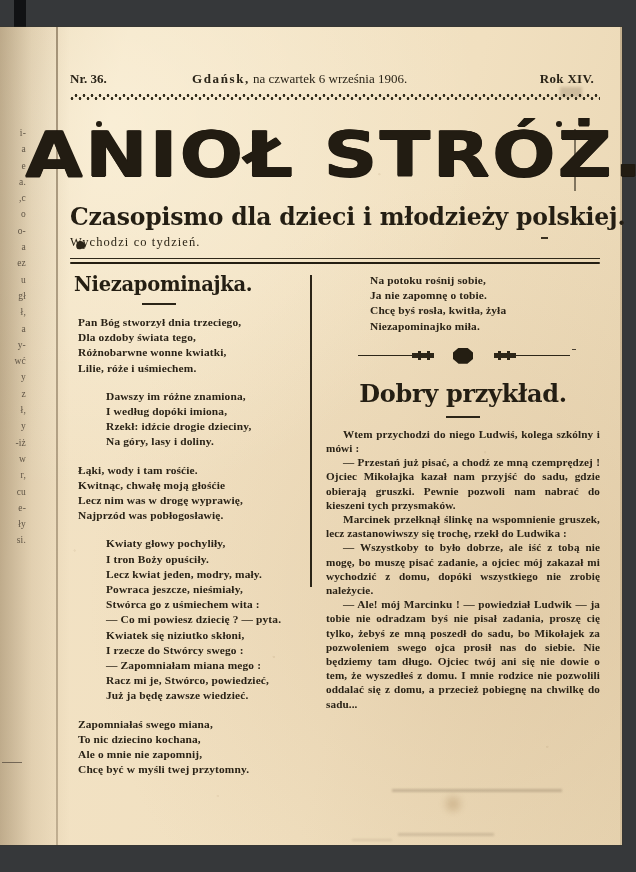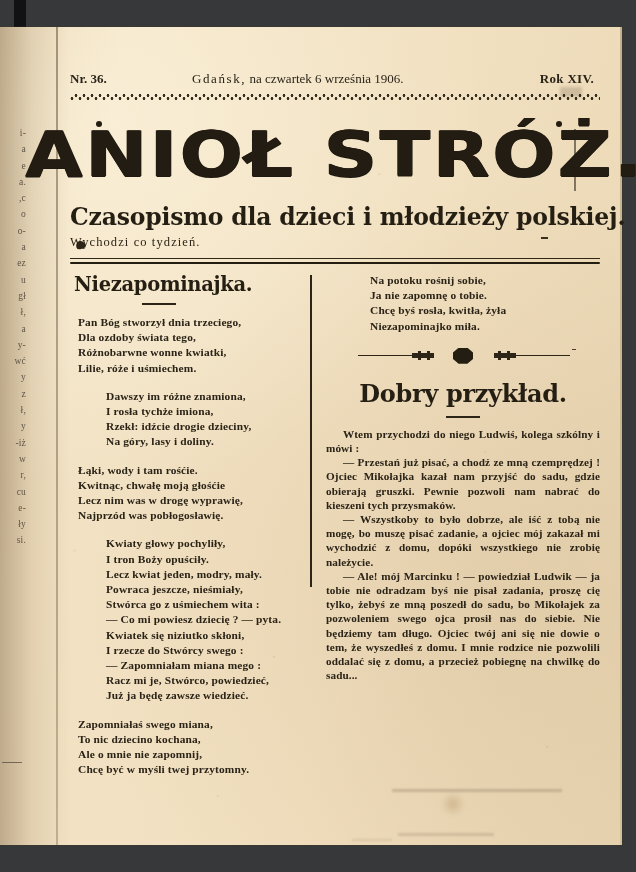--- a/index.html
+++ b/index.html
@@ -117,21 +117,21 @@
   #issue-number {
     position: absolute; left: 0; top: 0;
     font-weight: bold;
     font-size: 13px;
   }
   #place-date {
     position: absolute; left: 122px; top: 0;
     font-size: 13px;
   }
   #place-date .place {
-    font-weight: normal;
+    font-weight: bold;
     letter-spacing: 1.6px;
   }
   #year-label {
     position: absolute; right: 6px; top: 0;
     font-weight: bold;
     font-size: 13px;
     letter-spacing: .3px;
   }
 
   
@@ -457,21 +457,21 @@
 
     <div id="columns">
 
       <div id="column-divider"></div>
 
       <div id="column-left">
         <div id="poem-heading" class="article-heading">Niezapominajka.</div>
         <div id="poem-heading-rule" class="heading-rule"></div>
         <div id="poem-stanzas">
             <div class="poem-stanza flush"><span>Pan Bóg stworzył dnia trzeciego,</span><br><span>Dla ozdoby świata tego,</span><br><span>Różnobarwne wonne kwiatki,</span><br><span>Lilie, róże i uśmiechem.</span></div>
-            <div class="poem-stanza indented"><span>Dawszy im różne znamiona,</span><br><span>I rosła tychże imiona,</span><br><span>Rzekł: idźcie drogie dzieciny,</span><br><span>Na góry, lasy i doliny.</span></div>
+            <div class="poem-stanza indented"><span>Dawszy im różne znamiona,</span><br><span>I według dopóki imiona,</span><br><span>Rzekł: idźcie drogie dzieciny,</span><br><span>Na góry, lasy i doliny.</span></div>
             <div class="poem-stanza flush"><span>Łąki, wody i tam rośćie.</span><br><span>Kwitnąc, chwałę moją głośćie</span><br><span>Lecz nim was w drogę wyprawię,</span><br><span>Najprzód was pobłogosławię.</span></div>
             <div class="poem-stanza indented"><span>Kwiaty głowy pochyliły,</span><br><span>I tron Boży opuściły.</span><br><span>Lecz kwiat jeden, modry, mały.</span><br><span>Powraca jeszcze, nieśmiały,</span><br><span>Stwórca go z uśmiechem wita :</span><br><span>— Co mi powiesz dziecię ? — pyta.</span><br><span>Kwiatek się niziutko skłoni,</span><br><span>I rzecze do Stwórcy swego :</span><br><span>— Zapomniałam miana mego :</span><br><span>Racz mi je, Stwórco, powiedzieć,</span><br><span>Już ja będę zawsze wiedzieć.</span></div>
             <div class="poem-stanza flush"><span>Zapomniałaś swego miana,</span><br><span>To nic dziecino kochana,</span><br><span>Ale o mnie nie zapomnij,</span><br><span>Chcę być w myśli twej przytomny.</span></div>
           </div>
       </div>
 
       <div id="column-right">
         <div id="poem-tail" class="poem-stanza"><span>Na potoku rośnij sobie,</span><br><span>Ja nie zapomnę o tobie.</span><br><span>Chcę byś rosła, kwitła, żyła</span><br><span>Niezapominajko miła.</span></div>
 
         <div id="ornament-divider">
@@ -485,20 +485,21 @@
           <div id="orn-taper-right" class="orn-taper"></div>
           <div id="orn-line-right" class="orn-line"></div>
           <div id="orn-speck"></div>
         </div>
 
         <div id="story-heading" class="article-heading">Dobry przykład.</div>
         <div id="story-heading-rule" class="heading-rule"></div>
         <div id="story-body" class="prose">
             <p>Wtem przychodzi do niego Ludwiś, kolega szkólny i mówi :</p>
             <p>— Przestań już pisać, a chodź ze mną czemprędzej ! Ojciec Mikołajka kazał nam przyjść do sadu, gdzie obierają gruszki. Pewnie pozwoli nam nabrać do kieszeni tych przysmaków.</p>
+            <p>Marcinek przełknął ślinkę na wspomnienie gruszek, lecz zastanowiwszy się trochę, rzekł do Ludwika :</p>
             <p>— Wszystkoby to było dobrze, ale iść z tobą nie mogę, bo muszę pisać zadanie, a ojciec mój zakazał mi wychodzić z domu, dopóki wszystkiego nie zrobię należycie.</p>
             <p>— Ale! mój Marcinku ! — powiedział Ludwik — ja tobie nie odradzam byś nie pisał zadania, proszę cię tylko, żebyś ze mną poszedł do sadu, bo Mikołajek za pozwoleniem swego ojca prosił nas do siebie. Nie będziemy tam długo. Ojciec twój ani się nie dowie o tem, że wyszedłeś z domu. I mnie rodzice nie pozwolili oddalać się z domu, a przecież pobiegnę na chwilkę do sadu...</p>
           </div>
       </div>
 
     </div>
   </div>
 
   <div id="smudge-a" class="smudge"></div>
   <div id="smudge-b" class="smudge"></div>

